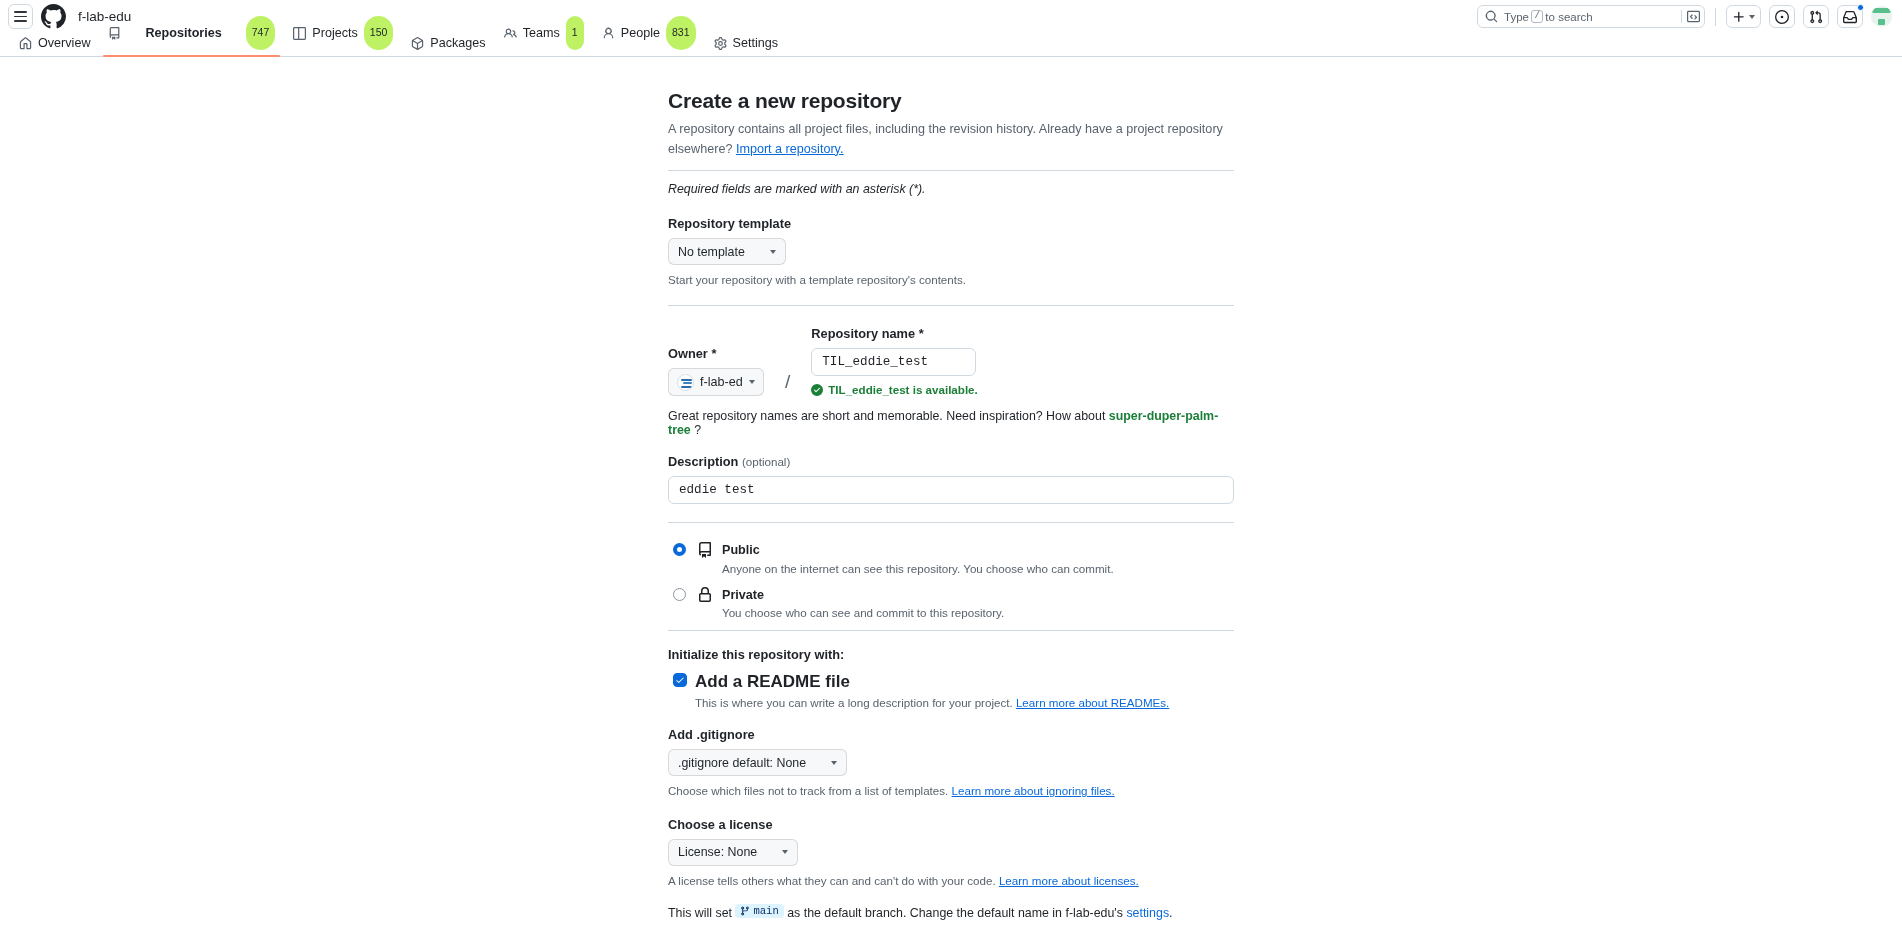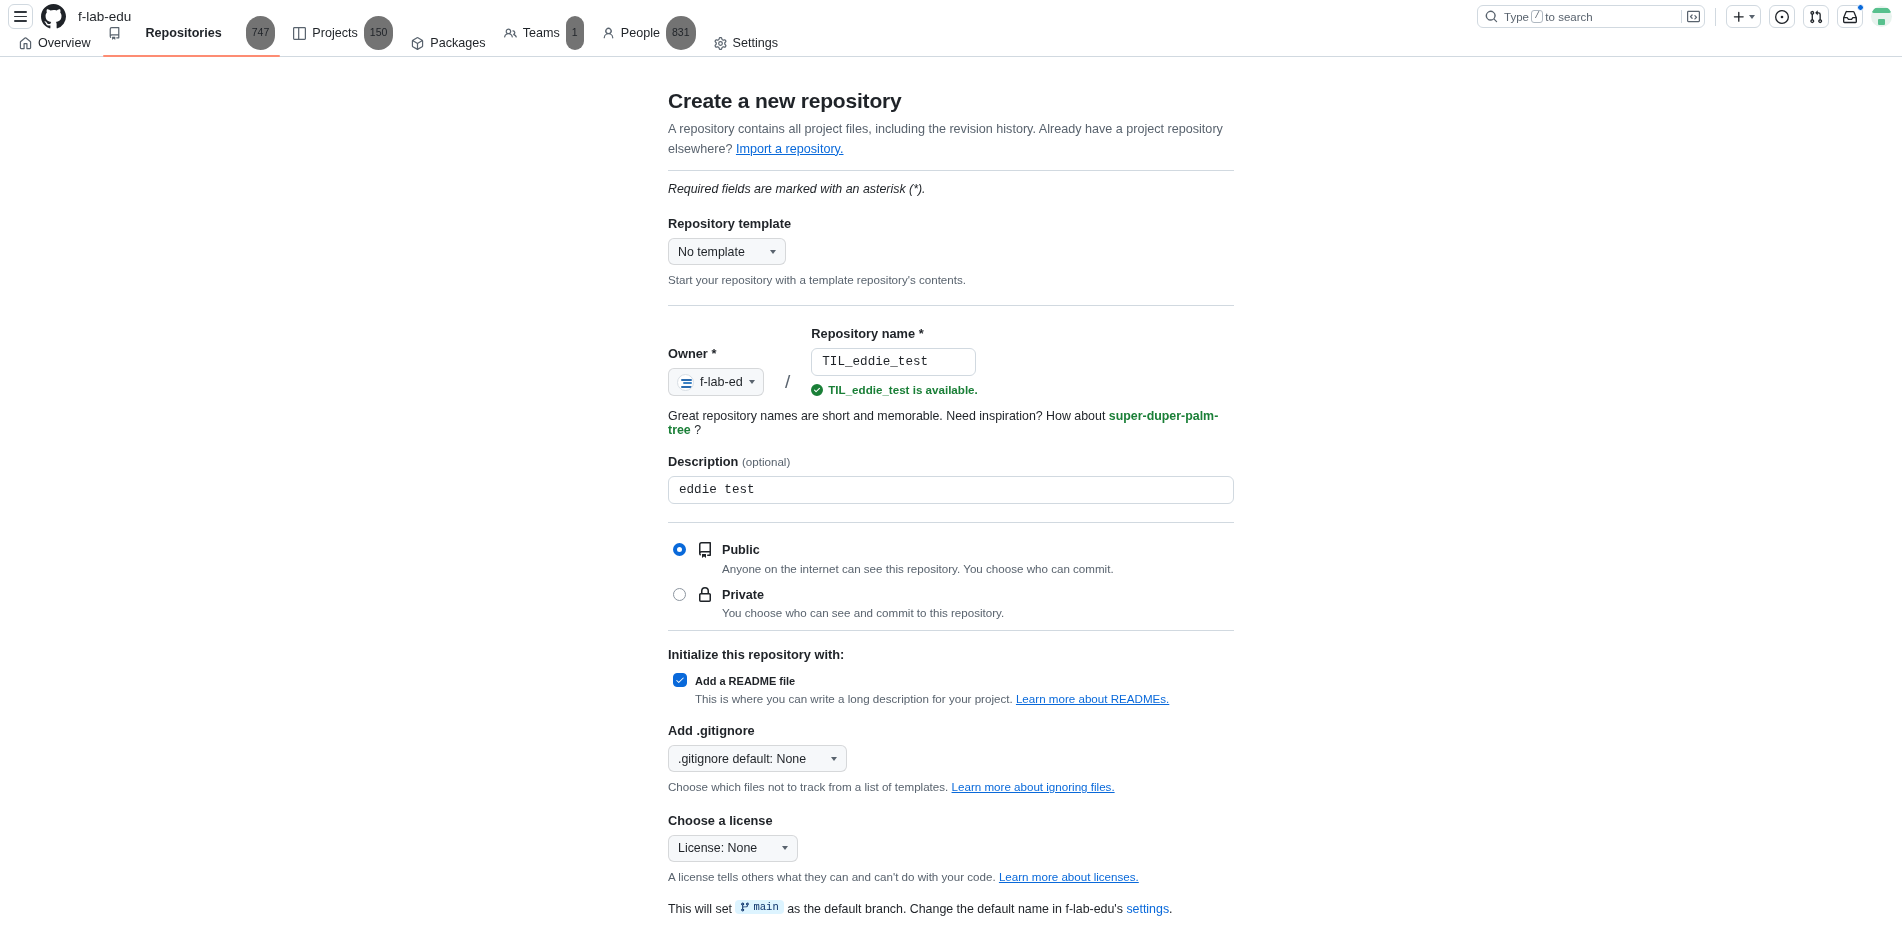--- a/index.html
+++ b/index.html
@@ -118,21 +118,21 @@
     white-space: nowrap;
   }
   .navtab .nt-ico { display: flex; align-items: center; color: #59636e; }
   .navtab.active { font-weight: bold; gap: 24px; }
   .navtab.active::after {
     content: ""; position: absolute;
     left: 4px; right: 4px; bottom: -1px; height: 2px;
     background: #fd8c73; border-radius: 2px;
   }
   .counter {
-    background: #737373; color: #1f2328;
+    background: #bef264; color: #1f2328;
     border-radius: 20px; font-size: 10.5px; font-weight: 400;
     padding: 10px 6px; line-height: 1.3;
     min-width: 18px; text-align: center;
   }
 
   
   .page {
     width: 100%;
     display: flex; justify-content: center;
     padding-top: 32px;
@@ -252,21 +252,21 @@
   .vis-desc { font-size: 11.6px; color: #59636e; margin-top: 3px; }
 
   
   .chk-row { display: flex; align-items: flex-start; margin-top: 10px; }
   .checkbox {
     width: 14px; height: 14px; border-radius: 4px;
     background: #0969da; border: 1px solid #0969da;
     margin: 1px 8px 0 5px; flex: 0 0 auto; cursor: pointer;
     display: flex; align-items: center; justify-content: center;
   }
-  .chk-name { font-size: 11px; font-weight: bold; }
+  .chk-name { font-size: 17px; font-weight: bold; }
   .chk-desc { font-size: 11.6px; color: #59636e; margin-top: 4px; }
 
   .branch-line { font-size: 12.4px; color: #1f2328; margin-top: 15px; }
   .branch-badge {
     display: inline-flex; align-items: center; gap: 3px;
     background: #ddf4ff; color: #0a3069;
     border-radius: 4px; padding: 1px 5px;
     font-family: "Liberation Mono", monospace; font-size: 10.5px;
     vertical-align: 1px;
   }

